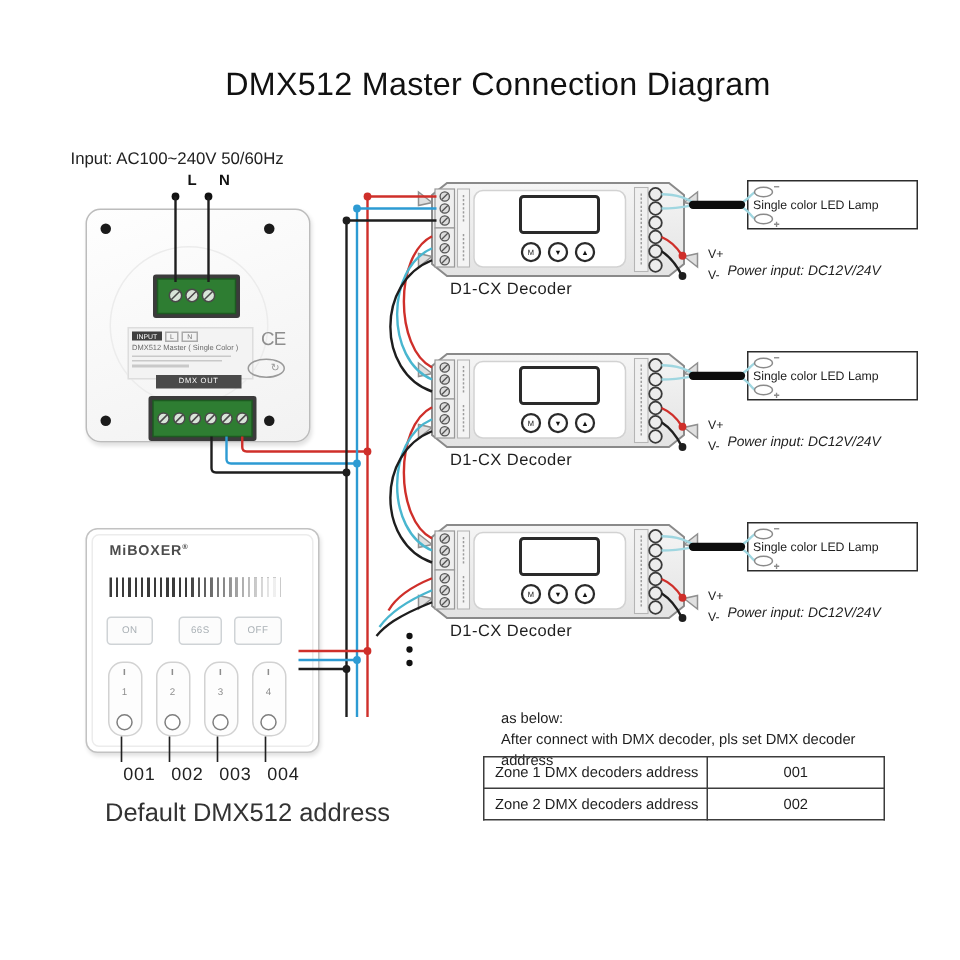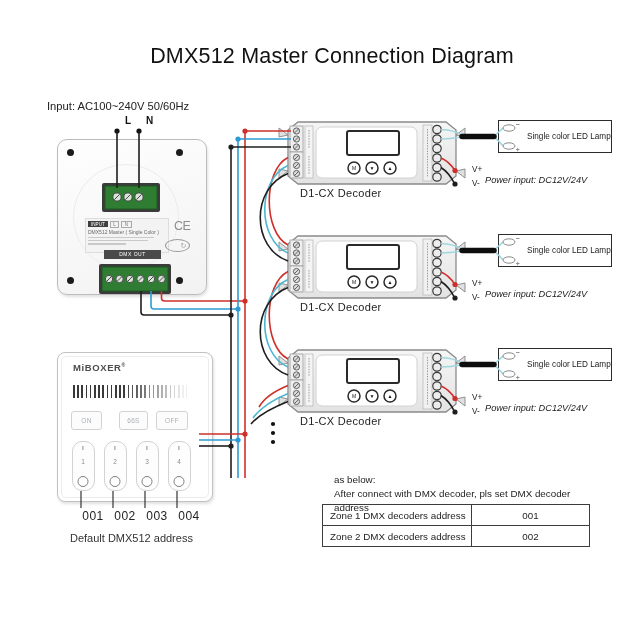--- a/index.html
+++ b/index.html
@@ -28,42 +28,42 @@
   .bar{height:1.4px;background:#c9c9c9;margin-top:1.8px;}
   .dmxout-bar{position:absolute;left:46px;top:110px;width:57px;height:9px;background:#4a4a4a;color:#fff;
               font-size:5px;text-align:center;line-height:9px;letter-spacing:.5px;}
   .ce{left:162px;top:219px;font-size:12.5px;color:#8e8e8e;letter-spacing:-.5px;}
   .recycle{left:165px;top:239px;width:11px;height:11px;border:1px solid #9a9a9a;border-radius:50%;
            font-size:7px;line-height:11px;text-align:center;color:#9a9a9a;}
 
   
   .decoder-label{width:168px;left:288px;text-align:left;font-size:11px;color:#1e1e1e;letter-spacing:.3px;}
   .lamp-box{left:498px;width:114px;height:33px;border:1.5px solid #2c2c2c;background:#fff;
-            font-size:8.2px;color:#222;line-height:31px;padding-left:28px;box-sizing:border-box;white-space:nowrap;}
+            font-size:8.2px;color:#222;line-height:31px;padding-left:3px;box-sizing:border-box;white-space:nowrap;}
   .vlabel{left:460px;font-size:8.2px;color:#222;}
   .power-label{left:473px;font-size:9.2px;color:#222;font-style:italic;}
 
   
   .front-panel{left:57px;top:352px;width:142px;height:148px;background:#fff;border:1.5px solid #c2c2c2;
                border-radius:8px;box-shadow:1px 2px 3px rgba(0,0,0,.12);}
   .front-inner{position:absolute;left:3px;top:3px;right:3px;bottom:3px;border:1px solid #ececec;border-radius:5px;}
   .brand{position:absolute;left:15px;top:9px;font-size:9.5px;font-weight:bold;letter-spacing:.6px;color:#4c4c4c;}
   .brand sup{font-size:5px;}
   .tickbar{position:absolute;left:15px;top:32px;width:114px;height:13px;
            background:linear-gradient(90deg,rgba(255,255,255,0) 45%,rgba(255,255,255,.92) 96%),
            repeating-linear-gradient(90deg,#3a3a3a 0 1.6px,rgba(0,0,0,0) 1.6px 4.2px);}
   .pbtn{position:absolute;top:58px;height:17px;border:1px solid #cfd3d6;border-radius:3px;background:#fcfcfc;
         font-size:6.5px;color:#a9b0b5;text-align:center;line-height:17px;letter-spacing:.3px;}
   .slider{position:absolute;top:88px;width:21px;height:48px;border:1px solid #d2d2d2;border-radius:10px;background:#fdfdfd;}
   .slider .tick{position:absolute;top:4px;left:50%;transform:translateX(-50%);width:1.2px;height:4px;background:#8d8d8d;}
   .slider .num{position:absolute;top:16px;left:0;width:100%;text-align:center;font-size:6.5px;color:#8d8d8d;}
   .slider .knob{position:absolute;bottom:3px;left:50%;transform:translateX(-50%);width:11px;height:11px;
                 border:1.2px solid #7e7e7e;border-radius:50%;background:#fff;box-sizing:border-box;}
   .addr{top:509px;width:34px;text-align:center;font-size:12px;color:#222;letter-spacing:.5px;}
-  .caption{left:58px;top:532px;font-size:11px;color:#333;}
+  .caption{left:58px;top:532px;font-size:17px;color:#333;}
 
   
   .note{left:322px;top:473px;width:268px;font-size:9.8px;line-height:14px;color:#1d1d1d;}
   table.addr-table{position:absolute;left:322px;top:504px;border-collapse:collapse;z-index:20;}
   table.addr-table td{border:1.4px solid #3c3c3c;font-size:9.8px;color:#1d1d1d;height:18px;
                       font-family:"Liberation Sans",sans-serif;}
   td.zone-cell{width:140px;padding-left:7px;}
   td.val-cell{width:115px;text-align:center;}
 </style>
 </head>

